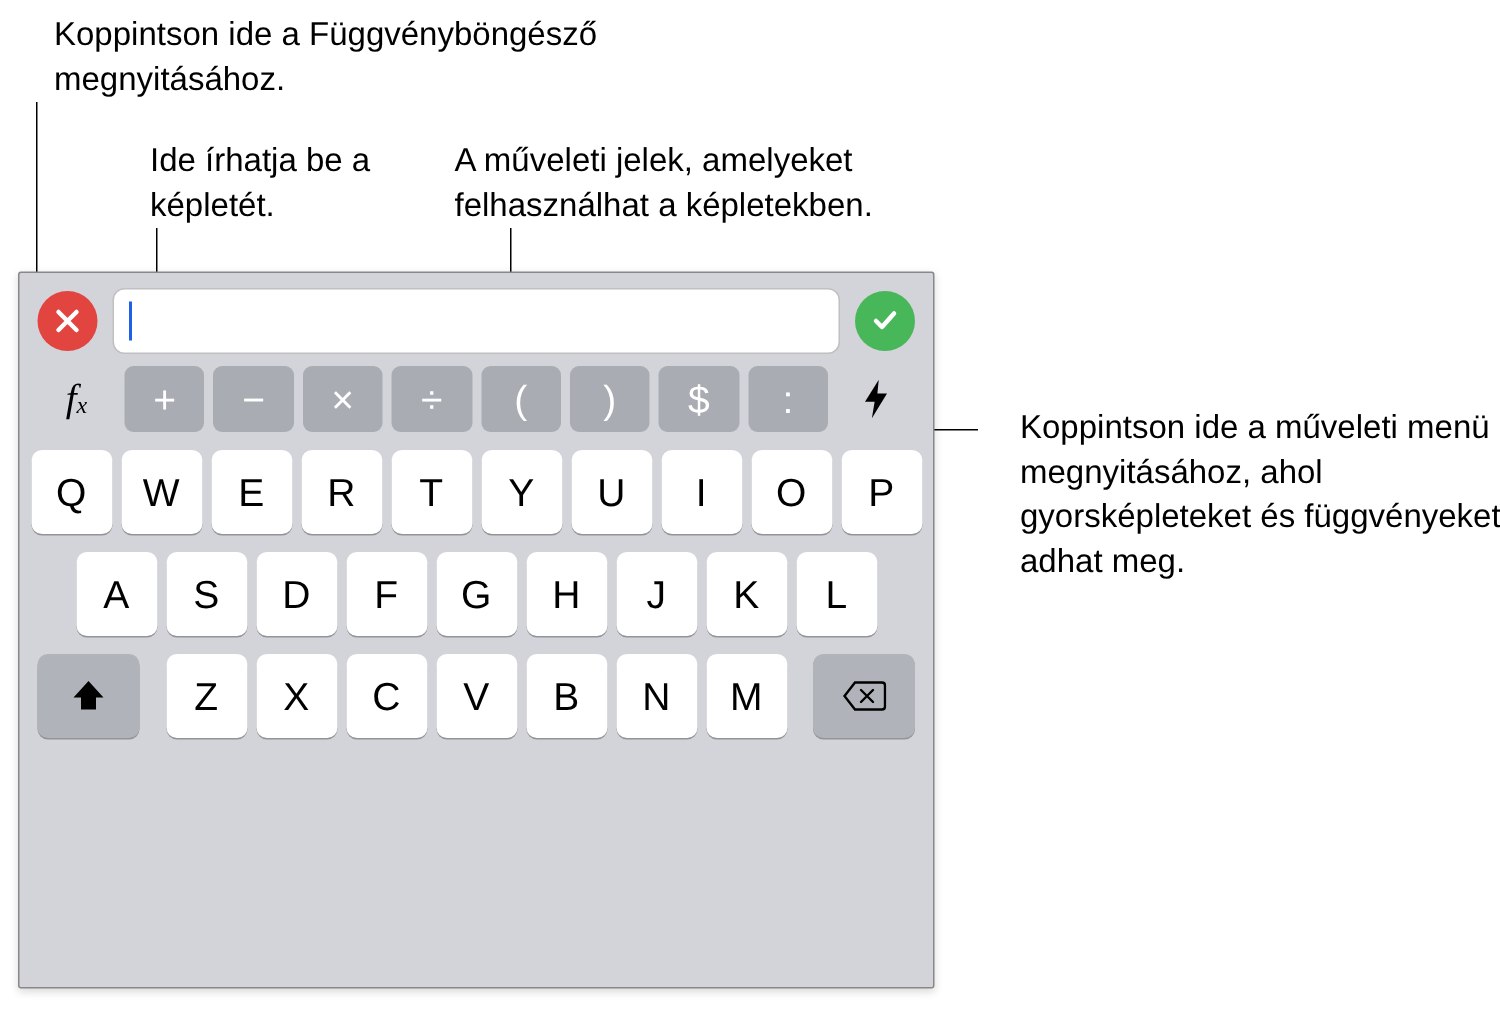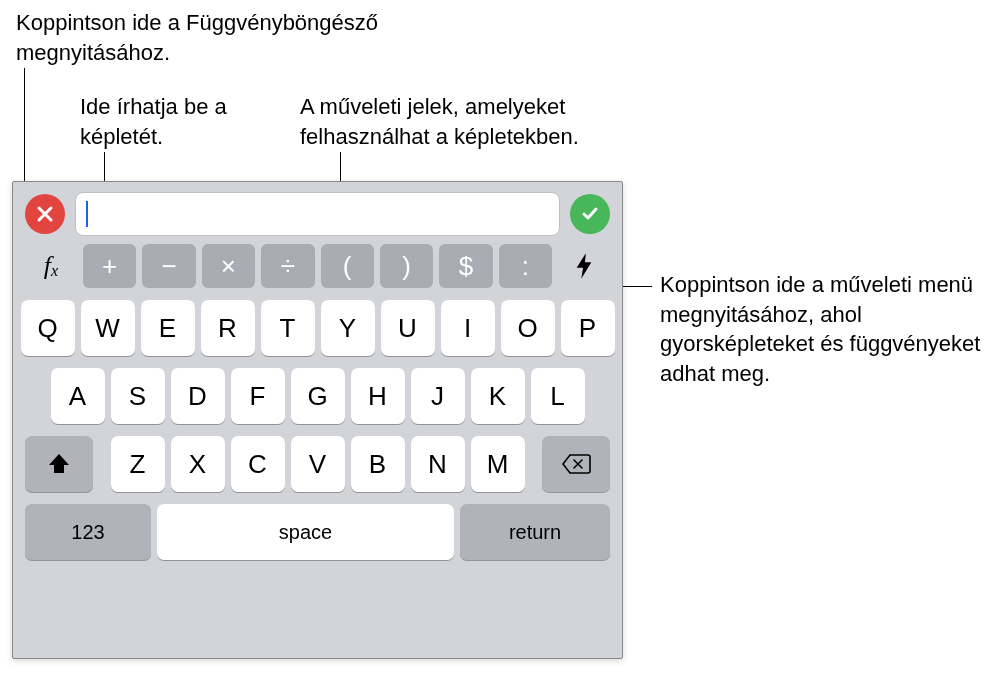--- a/index.html
+++ b/index.html
@@ -9,20 +9,21 @@
     width: 1000px;
     height: 673px;
     position: relative;
     overflow: hidden;
   }
   .callout {
     position: absolute;
     font-size: 22px;
     line-height: 1.35;
     color: #000;
+    margin-left: 20px;
   }
   .callout-line {
     position: absolute;
     background: #000;
   }
   .keyboard-panel {
     position: absolute;
     left: 12px;
     top: 181px;
     width: 611px;
@@ -180,21 +181,21 @@
     top: 0;
   }
   .bracket::before { left: 0; }
   .bracket::after { right: 0; }
 </style>
 </head>
 <body>
 
 <div class="callout" style="left:16px; top:8px; width:420px;">Koppintson ide a Függvényböngésző megnyitásához.</div>
 <div class="callout" style="left:80px; top:92px; width:200px;">Ide írhatja be a képletét.</div>
-<div class="callout" style="left:300px; top:92px; width:320px;">A műveleti jelek, amelyeket felhasználhat a képletekben.</div>
+<div class="callout" style="left:283px; top:92px; width:320px;">A műveleti jelek, amelyeket felhasználhat a képletekben.</div>
 <div class="callout" style="left:660px; top:270px; width:330px;">Koppintson ide a műveleti menü megnyitásához, ahol gyorsképleteket és függvényeket adhat meg.</div>
 
 <div class="callout-line" style="left:24px; top:68px; width:1px; height:202px;"></div>
 <div class="callout-line" style="left:104px; top:152px; width:1px; height:40px;"></div>
 <div class="callout-line" style="left:340px; top:152px; width:1px; height:88px;"></div>
 <div class="callout-line" style="left:616px; top:286px; width:36px; height:1px;"></div>
 
 <div class="bracket" style="left:90px; top:241px; width:450px;"></div>
 
 <div class="keyboard-panel">
@@ -274,20 +275,15 @@
         <div class="key letter-key">N</div>
         <div class="key letter-key">M</div>
       </div>
       <div class="key backspace-key">
         <svg viewBox="0 0 30 22">
           <path d="M9 2 L27 2 Q29 2 29 4 L29 18 Q29 20 27 20 L9 20 L2 11 Z" fill="none" stroke="#000" stroke-width="1.6"></path>
           <path d="M13 7 L21 15 M21 7 L13 15" stroke="#000" stroke-width="1.6" stroke-linecap="round"></path>
         </svg>
       </div>
     </div>
-    <div class="bottom-row">
-      <div class="num-key">123</div>
-      <div class="space-key">space</div>
-      <div class="return-key">return</div>
-    </div>
   </div>
 
 </div>
 
 </body></html>

